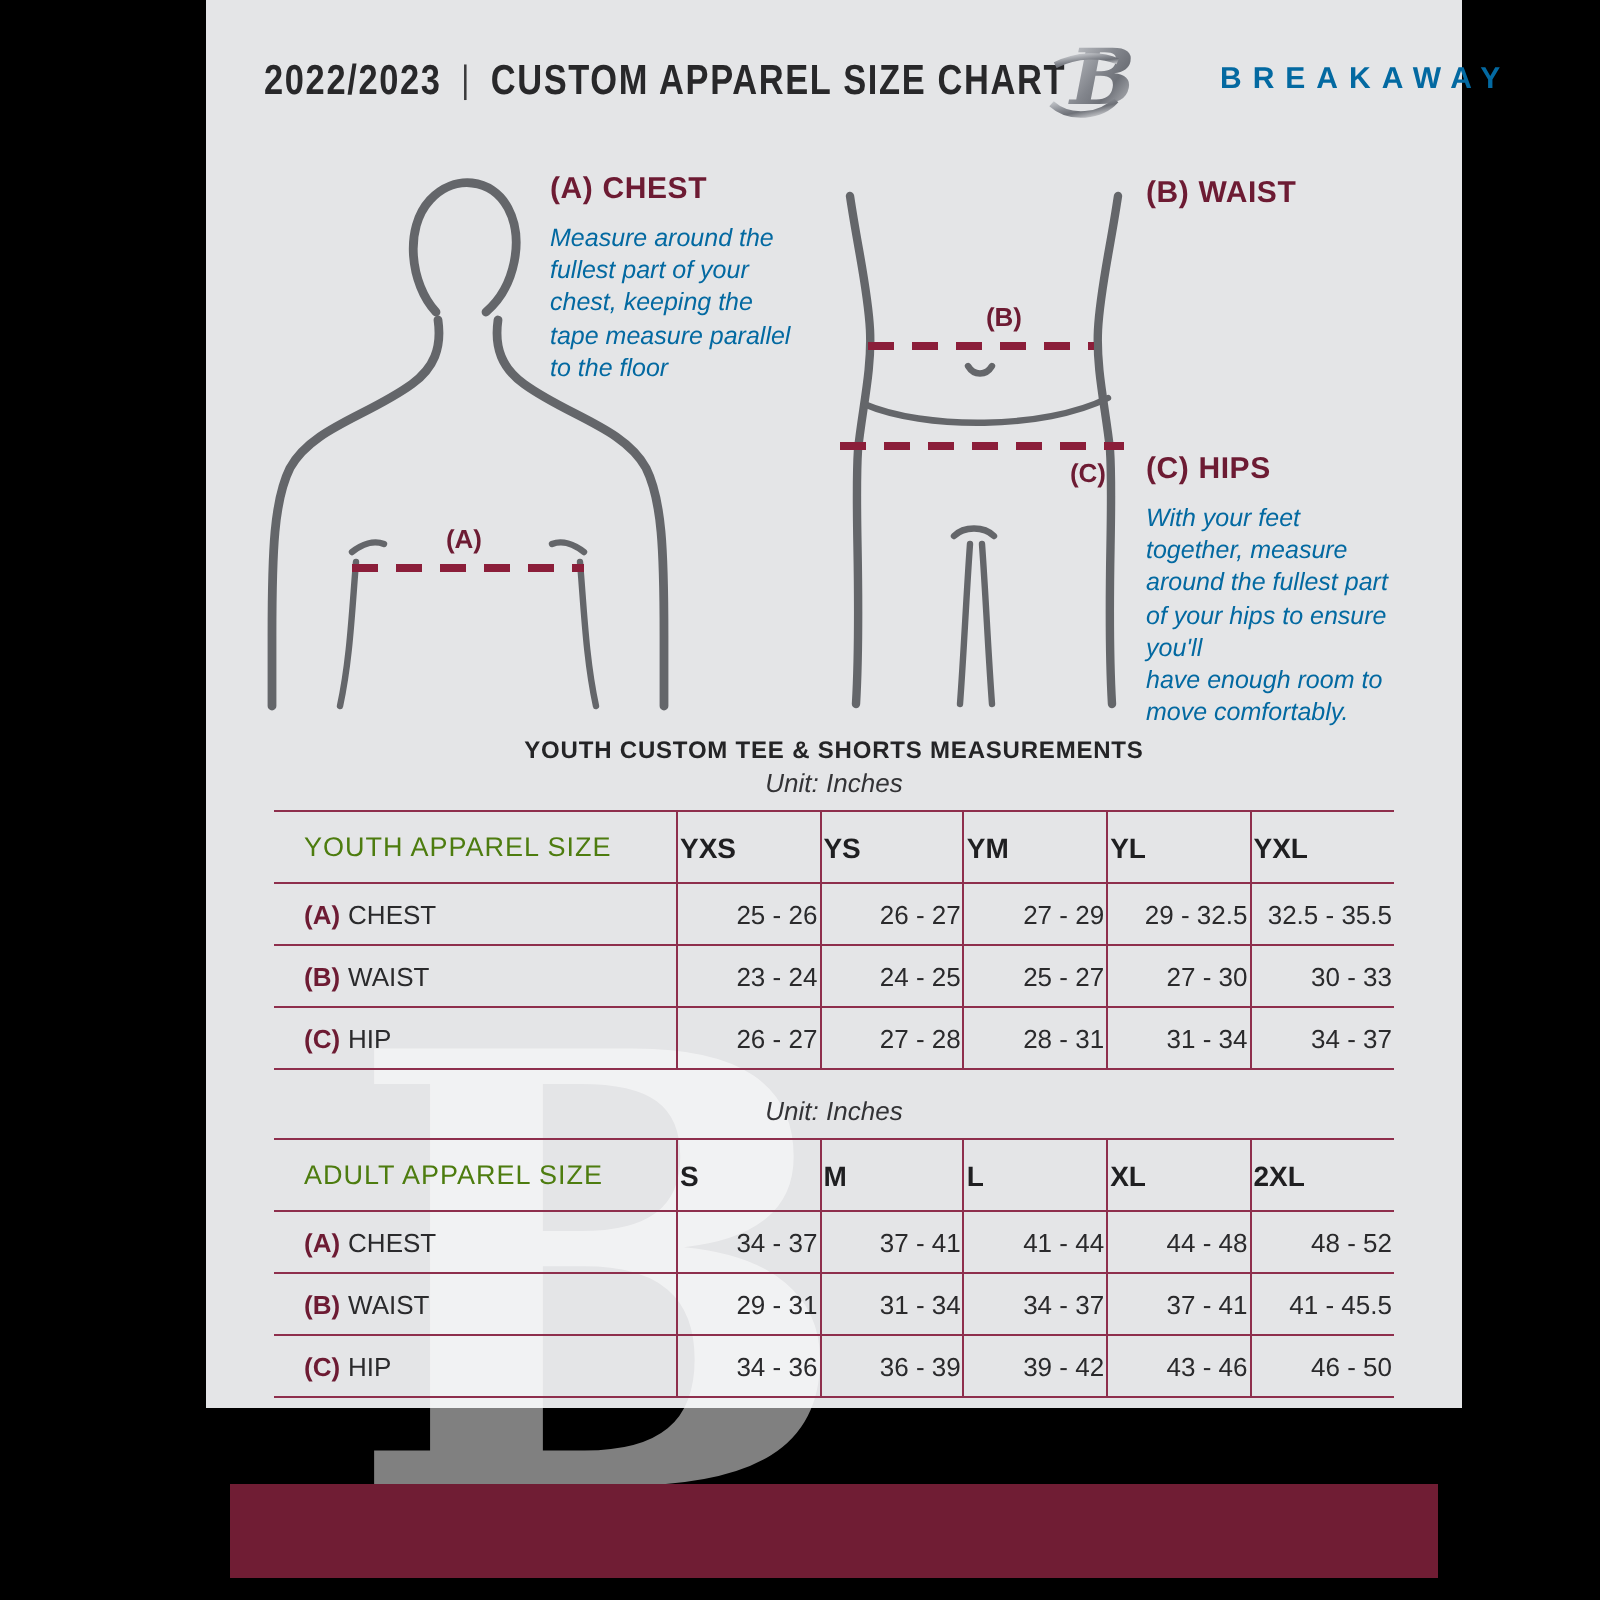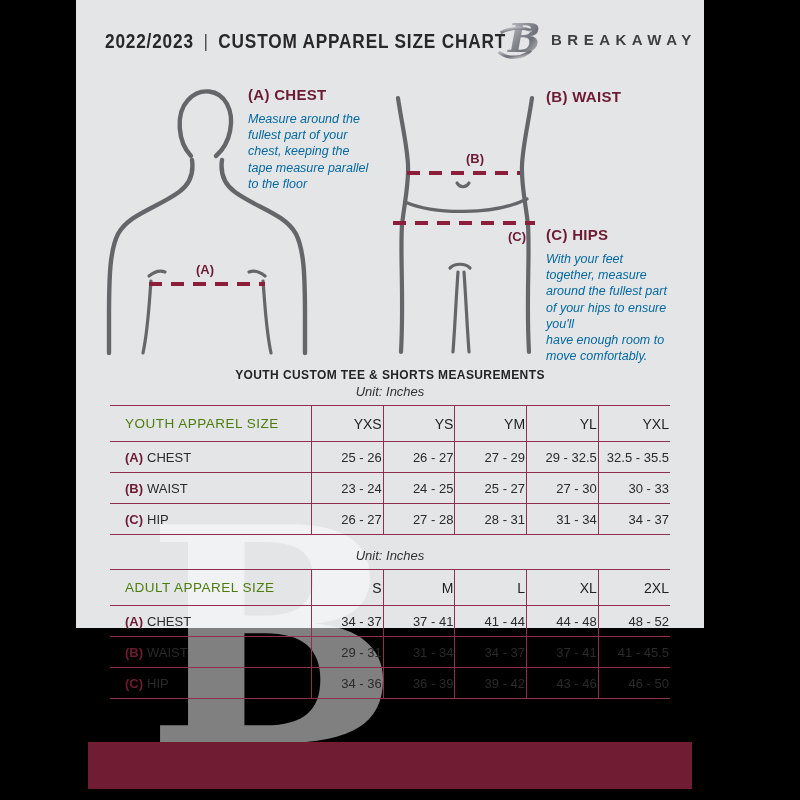--- a/index.html
+++ b/index.html
@@ -2,34 +2,34 @@
 <html><head>
 <meta charset="utf-8">
 <style>
   html,body { margin:0; padding:0; }
   body {
     width:800px; height:800px; background:#000;
     font-family:"Liberation Sans", sans-serif;
     position:relative; overflow:hidden;
   }
   .page {
-    position:absolute; left:76px; top:0; width:628px; height:628px;
+    position:absolute; left:103px; top:0; width:628px; height:704px;
     background:#e4e5e7;
   }
   
   .header-title {
     position:absolute; left:29px; top:29px;
     display:flex; align-items:center; gap:12px;
     font-weight:700; font-size:21px; color:#28282a;
     transform:scaleX(.82); transform-origin:left center;
     letter-spacing:1px; white-space:nowrap;
   }
   .header-title .pipe { font-weight:400; color:#3a3a3c; font-size:19px; }
   .brand { position:absolute; left:420px; top:14px; display:flex; align-items:center; gap:9px; }
-  .brand-name { font-weight:700; font-size:15px; letter-spacing:5.5px; color:#404040; }
+  .brand-name { font-weight:700; font-size:15px; letter-spacing:5.5px; color:#0369a1;margin-left:32px; }
   
   .fig { position:absolute; }
   .fig svg { overflow:visible; }
   .guide-block { position:absolute; }
   .guide-heading { font-weight:700; font-size:15px; color:#6d1b33; letter-spacing:.3px; }
   .guide-desc {
     margin-top:8px; font-style:italic; font-size:12.5px; line-height:16.2px;
     color:#0369a1; white-space:pre-line;
   }
   
@@ -38,21 +38,21 @@
   .section-unit { font-size:13px; font-style:italic; color:#333336; margin-top:2px;text-align:center; }
   table.size-table {
     border-collapse:collapse; width:560px; margin-top:6px;
     table-layout:fixed;
   }
   table.size-table th, table.size-table td {
     border:1.3px solid #8e2f4d; font-weight:400;
   }
   table.size-table tr > *:first-child { border-left:0; width:185px; text-align:left; padding-left:15px; }
   table.size-table tr > *:last-child  { border-right:0; }
-  table.size-table th { height:33px; font-size:14px; font-weight:400; color:#1f1f21; text-align:right; }
+  table.size-table th { height:33px; font-size:14px; font-weight:700; color:#1f1f21; text-align:left; }
   table.size-table th.first { font-weight:400; font-size:13.5px; color:#4d7c0f; letter-spacing:.5px; }
   table.size-table td { height:28px; font-size:13px; color:#2a2a2c; text-align:right; }
   td.rowlabel { font-size:13.5px; color:#2f2f31; }
   .pfx { font-weight:700; color:#6d1b33; margin-right:4px; }
   
   .watermark {
     position:absolute; left:70px; top:488px;
     font-family:"DejaVu Serif", serif; font-weight:700;
     font-size:300px; line-height:300px; color:#ffffff; opacity:.5;
     pointer-events:none; z-index:1;

